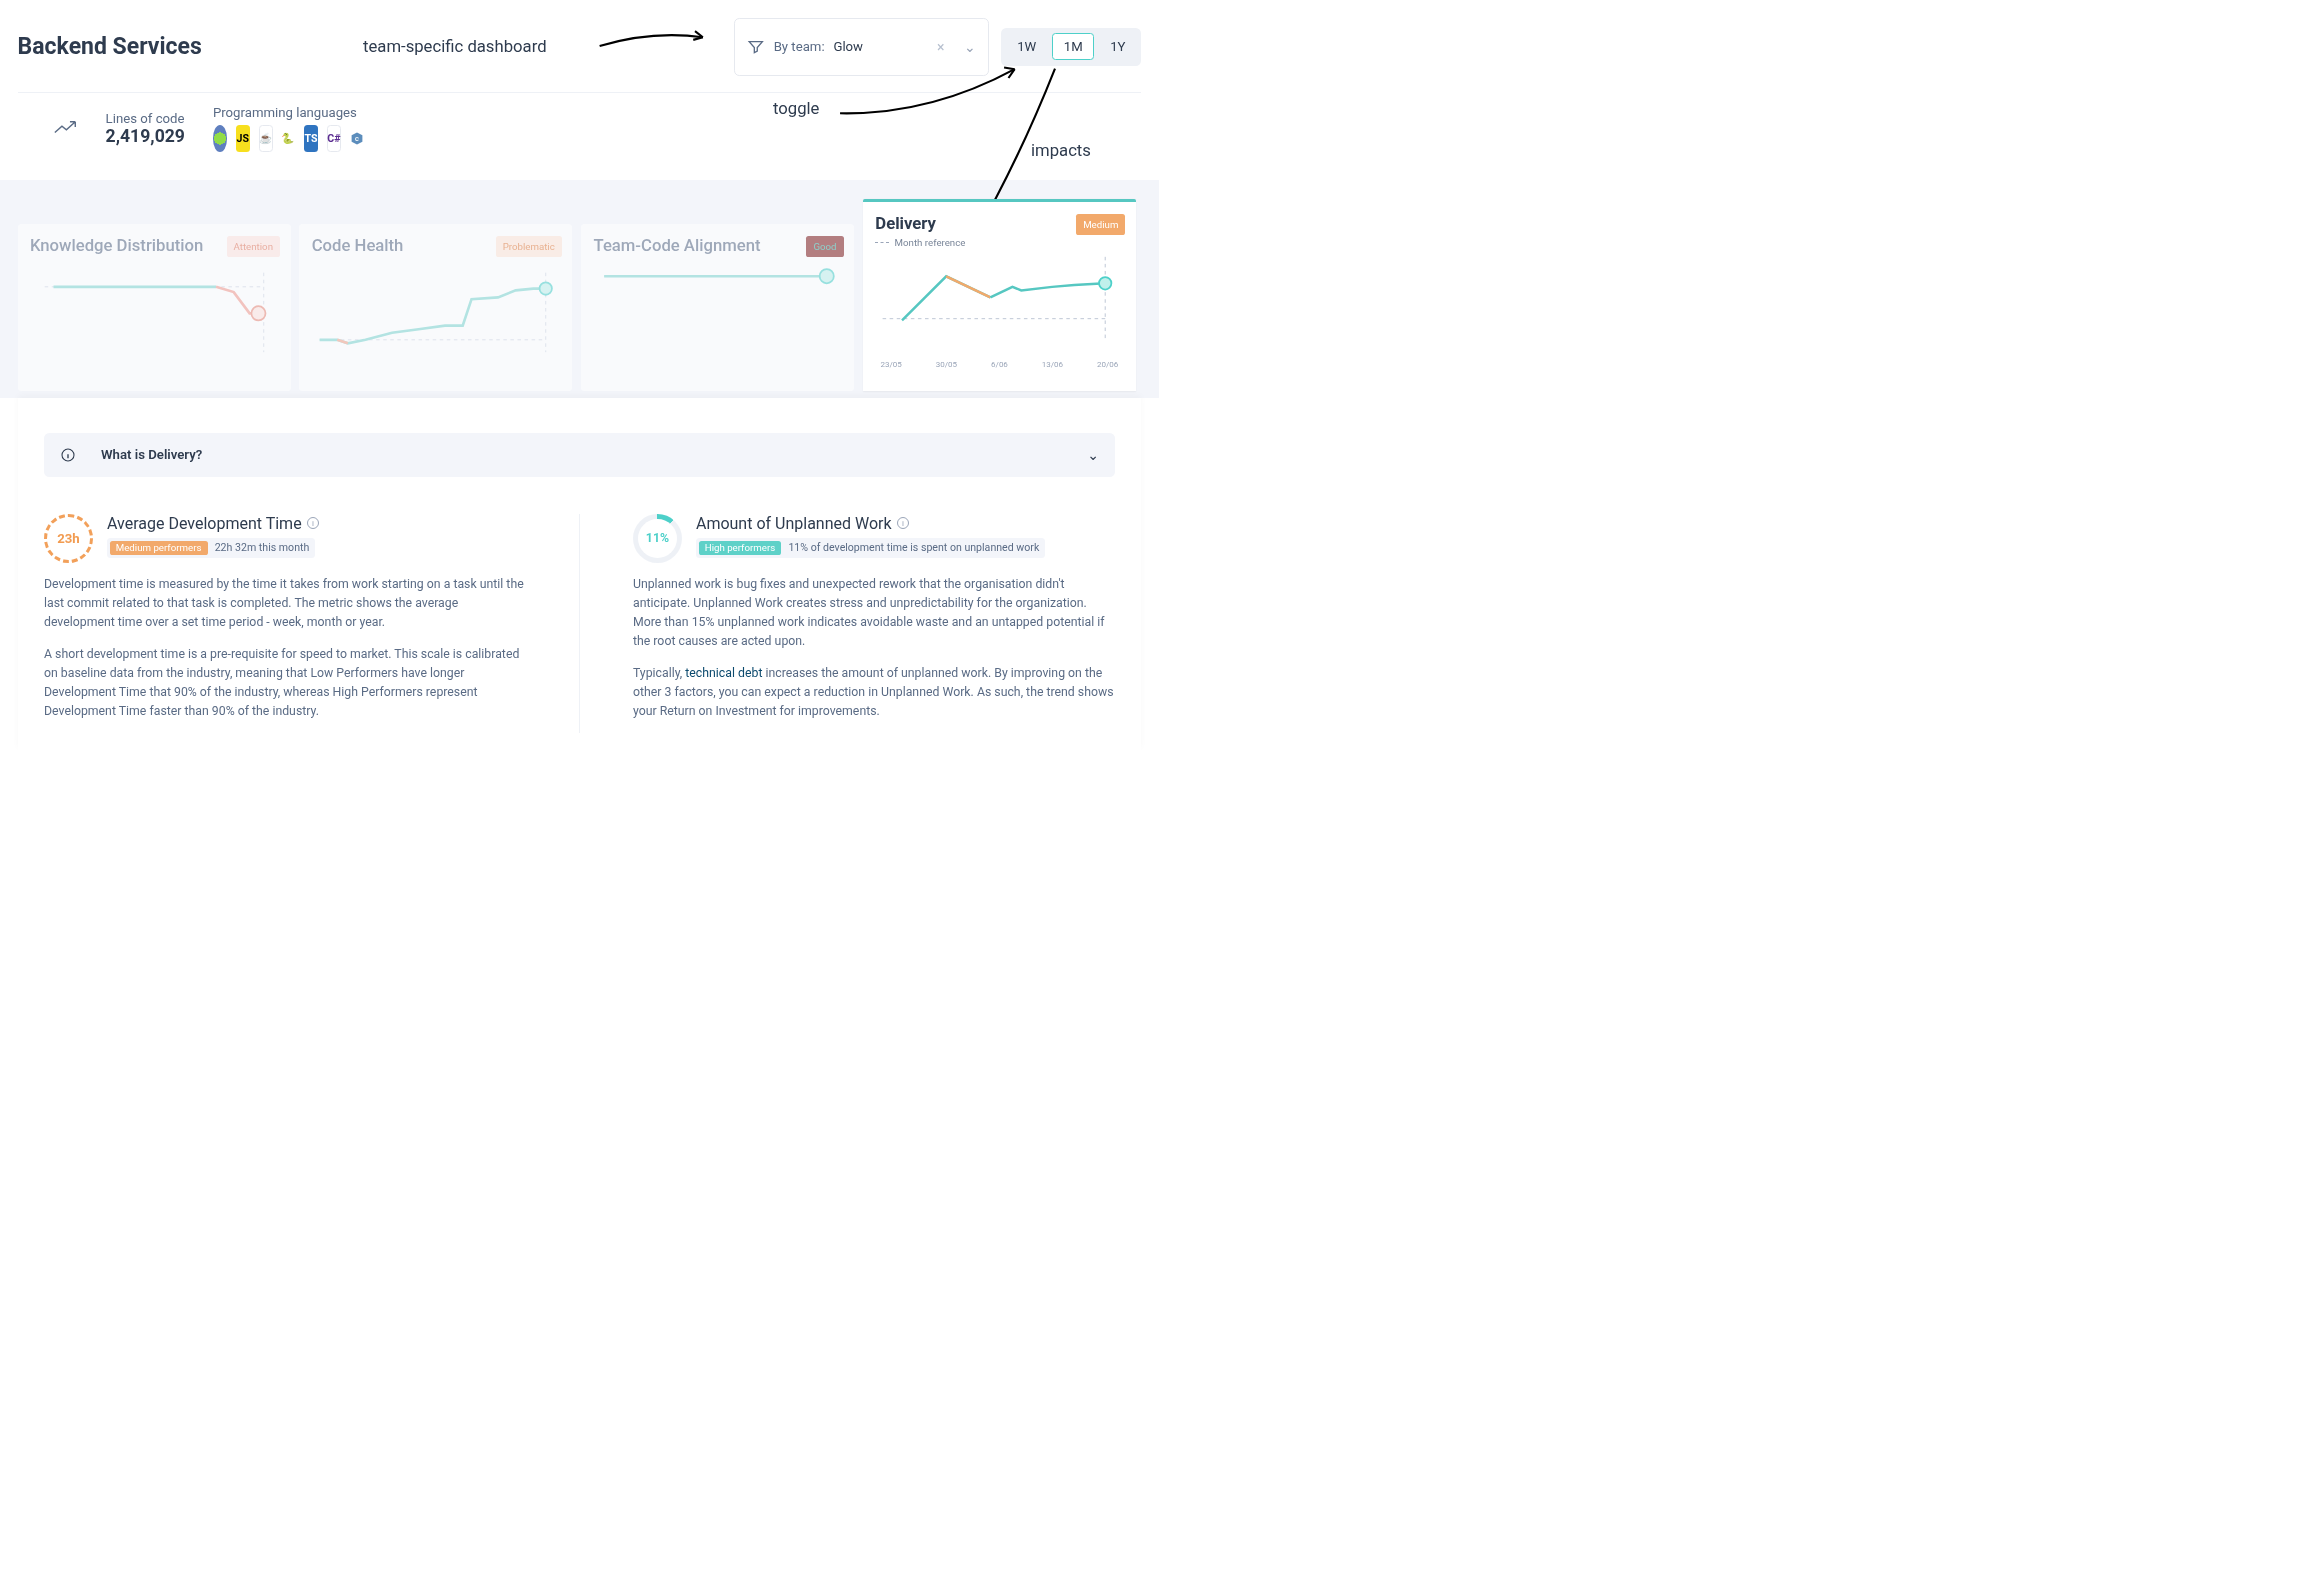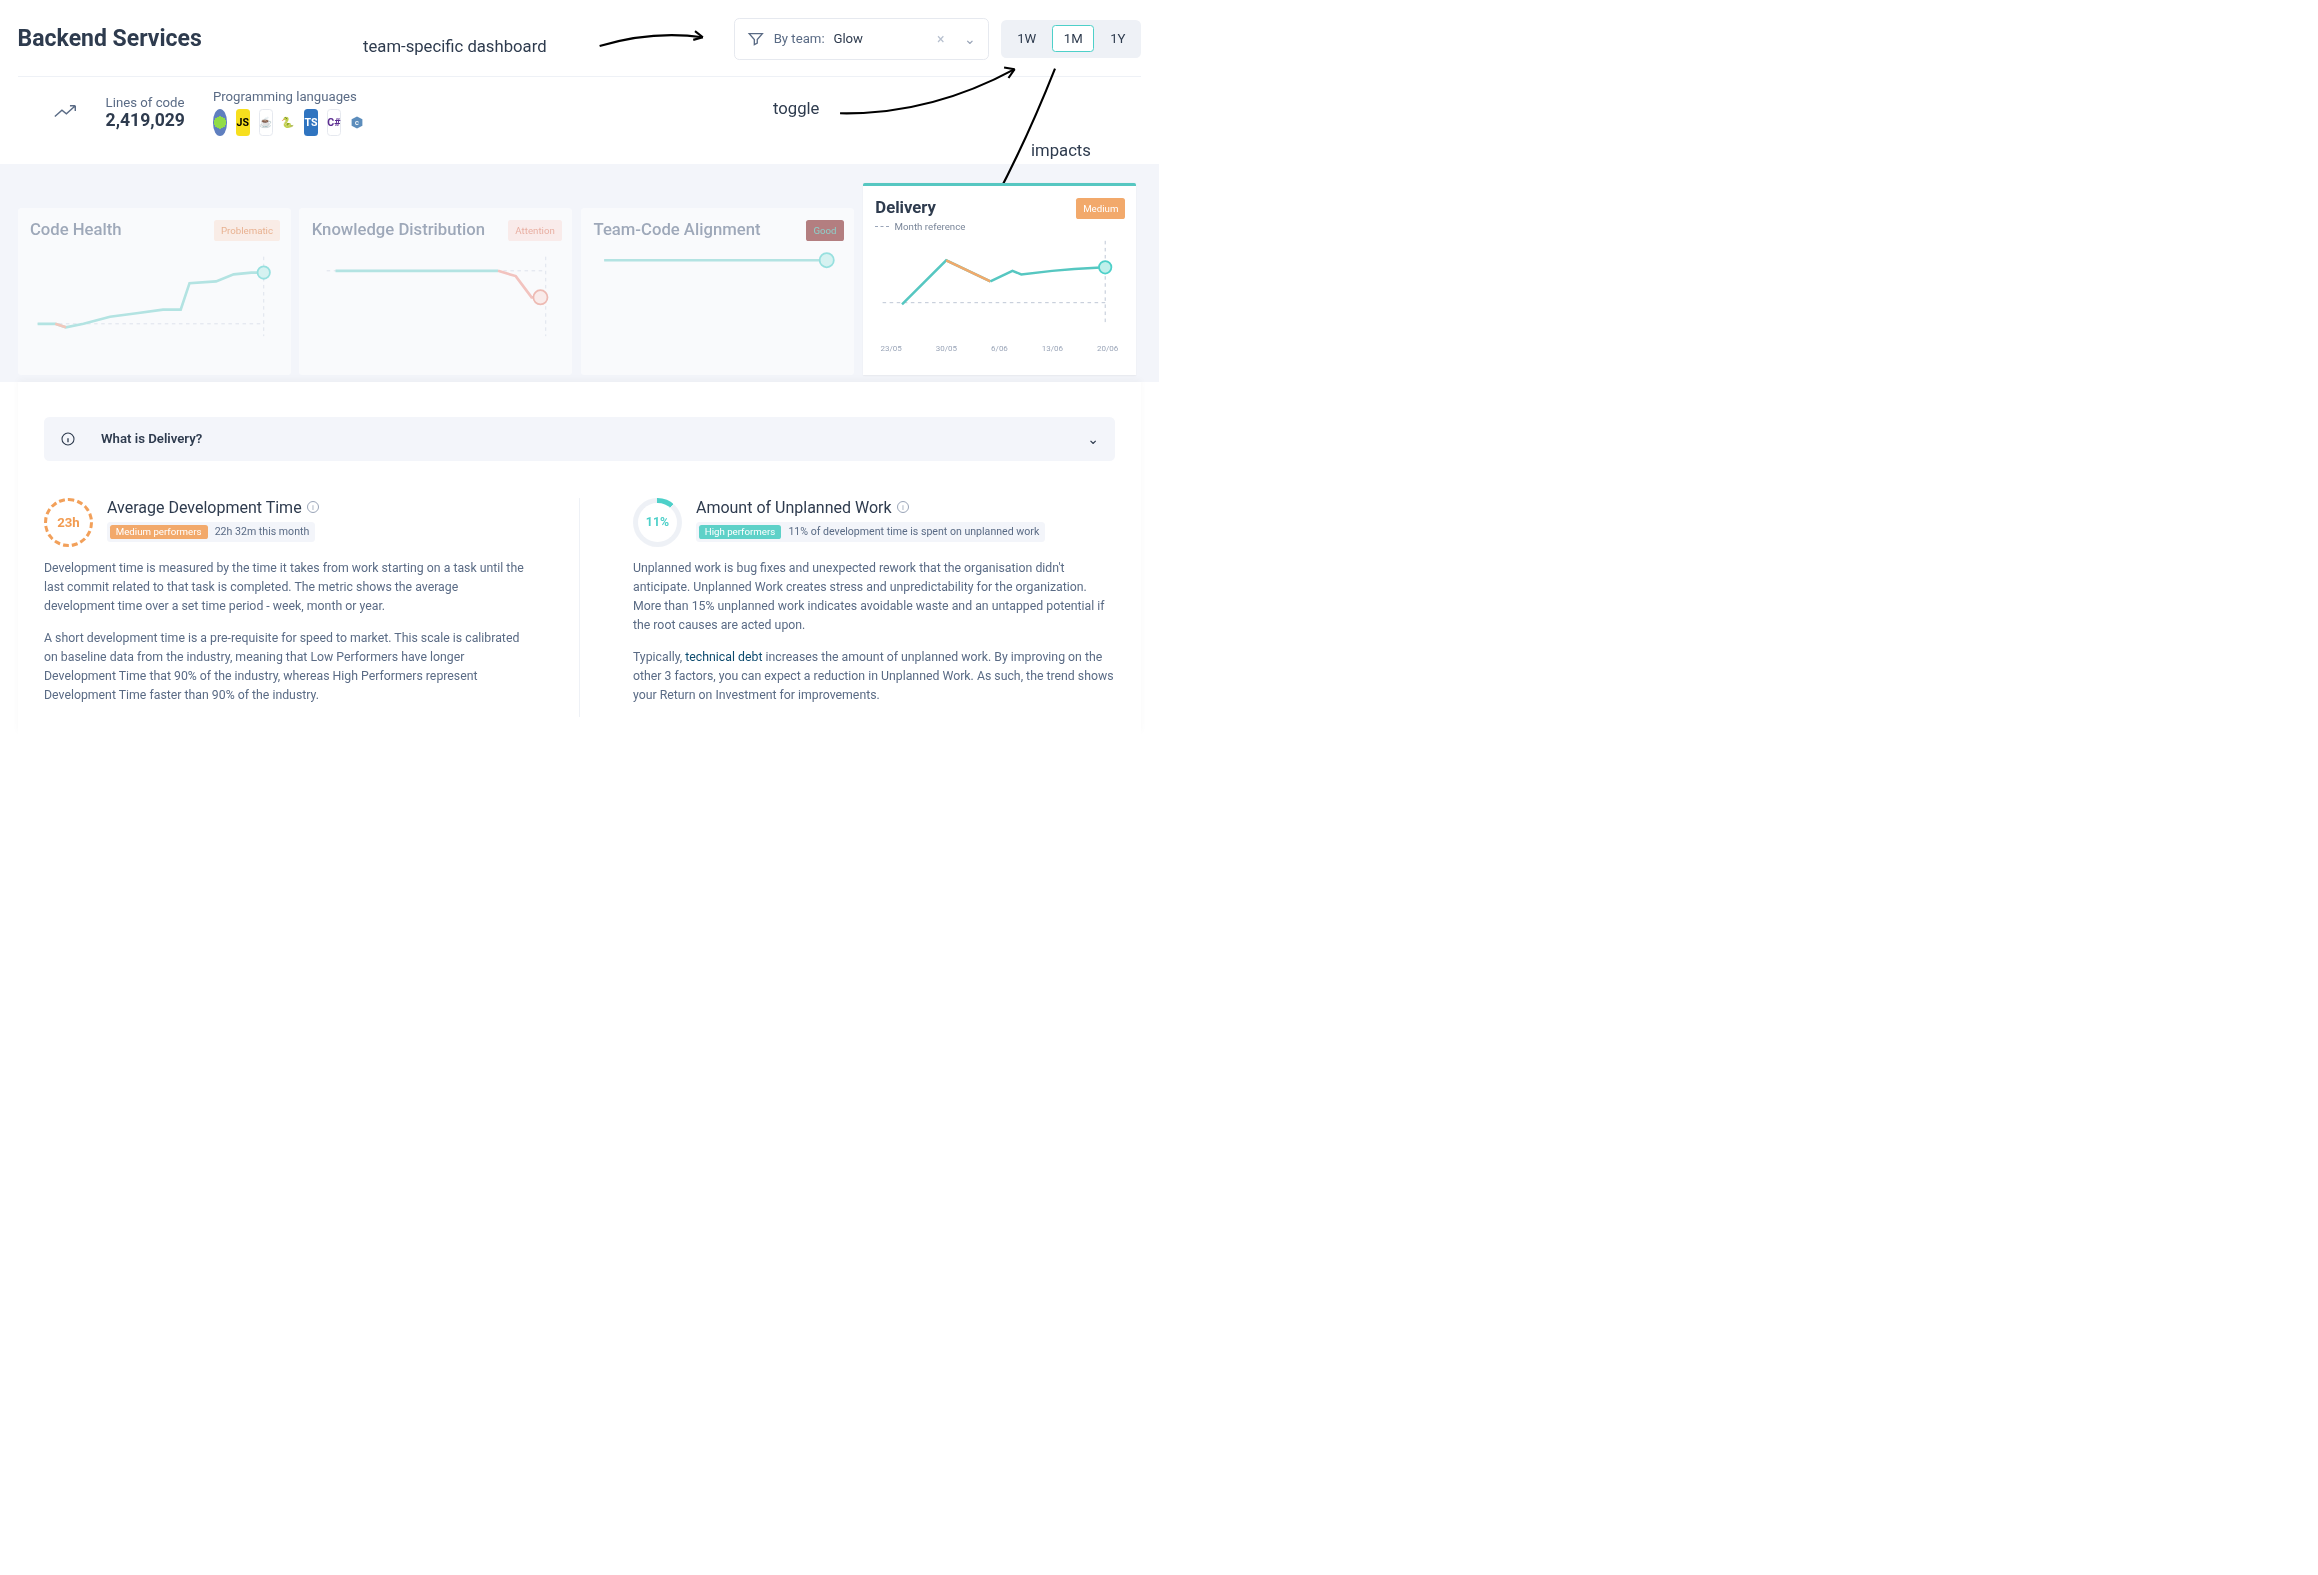--- a/index.html
+++ b/index.html
@@ -1,21 +1,21 @@
 <!DOCTYPE html>
 <html style="font-size:14px"><head>
 <meta charset="utf-8">
 <style>
   * { box-sizing: border-box; margin: 0; padding: 0; font-family: -apple-system, BlinkMacSystemFont, "Segoe UI", Roboto, Helvetica, Arial, sans-serif; }
   body { background: #fff; color: #2e3b4e; width: 1159px; }
   .header { padding: 17.6px 17.6px 10.6px 17.6px; position: relative; }
   .title-row { display:flex; align-items:center; justify-content:space-between; }
   .page-title { font-size: 23px; font-weight: 700; color:#2e3b4e; }
   .filter-time { display:flex; align-items:center; gap:12.3px; }
-  .filter-box { border:0.9px solid #e6e9ef; border-radius:5.3px; padding:8.8px 12.3px; width:255px; height:42px; display:flex; align-items:center; gap:8.8px; }
+  .filter-box { border:0.9px solid #e6e9ef; border-radius:5.3px; padding:8.8px 12.3px; width:255px; height:58px; display:flex; align-items:center; gap:8.8px; }
   .filter-box svg { width:17.6px; height:17.6px; stroke:#5a6b85; fill:none; stroke-width:1.8; }
   .filter-label { font-size:13.2px; color:#5a6b85; }
   .filter-value { font-size:13.2px; color:#2e3b4e; }
   .filter-clear { margin-left:auto; color:#b7c0cf; font-size:14px; cursor:pointer; }
   .filter-chev { margin-left:10.6px;color:#9aa5b8; }
   .time-toggle { background:#eef1f6; border-radius:5.3px; display:flex; align-items:center; padding:5.3px; gap:5.3px; }
   .time-btn { padding:5.3px 10.6px; border:none; background:transparent; font-size:13.2px; color:#2e3b4e; border-radius:3.5px; cursor:pointer; }
   .time-btn.active { background:#fff; border:0.9px solid #4dd0c9; color:#2e3b4e; }
   hr.hr { border:none; border-top:0.9px solid #eef1f6; margin:16px 0 12.3px 0; }
   .stats-row { display:flex; align-items:center; gap:28px; padding:0 17.6px 17.6px 35px; }
@@ -139,39 +139,39 @@
               <text x="13" y="17" text-anchor="middle" fill="#fff" font-size="11" font-weight="700">C</text>
             </svg>
           </div>
       </div>
     </div>
   </div>
 </div>
 
 <div class="cards-strip">
   <div class="mini-card">
+    <div class="mtitle">Knowledge Distribution</div>
+    <span class="badge att">Attention</span>
+    <svg class="mini-svg" viewBox="0 0 280 120">
+      <line x1="16" y1="36" x2="264" y2="36" stroke="#c7cfdd" stroke-dasharray="4 4"></line>
+      <line x1="264" y1="20" x2="264" y2="110" stroke="#c7cfdd" stroke-dasharray="4 4"></line>
+      <path d="M26 36 L210 36" stroke="#7fd6cf" stroke-width="3" fill="none"></path>
+      <path d="M210 36 L230 42 L248 66 L258 66" stroke="#f29b8f" stroke-width="3" fill="none"></path>
+      <circle cx="258" cy="66" r="8" fill="#ffe3dd" stroke="#e98b7a" stroke-width="2"></circle>
+    </svg>
+  </div>
+  <div class="mini-card">
     <div class="mtitle">Code Health</div>
     <span class="badge prob">Problematic</span>
     <svg class="mini-svg" viewBox="0 0 280 120">
       <line x1="8" y1="96" x2="264" y2="96" stroke="#c7cfdd" stroke-dasharray="4 4"></line>
       <line x1="264" y1="20" x2="264" y2="110" stroke="#c7cfdd" stroke-dasharray="4 4"></line>
       <path d="M8 96 L28 96 L40 100 L60 96 L90 88 L120 84 L150 80 L170 80 L180 50 L210 48 L230 40 L250 38 L264 38" stroke="#7fd6cf" stroke-width="3" fill="none"></path>
       <path d="M28 96 L40 100" stroke="#f2a38a" stroke-width="3" fill="none"></path>
       <circle cx="264" cy="38" r="7" fill="#bff0eb" stroke="#4dd0c9" stroke-width="2"></circle>
-    </svg>
-  </div>
-  <div class="mini-card">
-    <div class="mtitle">Knowledge Distribution</div>
-    <span class="badge att">Attention</span>
-    <svg class="mini-svg" viewBox="0 0 280 120">
-      <line x1="16" y1="36" x2="264" y2="36" stroke="#c7cfdd" stroke-dasharray="4 4"></line>
-      <line x1="264" y1="20" x2="264" y2="110" stroke="#c7cfdd" stroke-dasharray="4 4"></line>
-      <path d="M26 36 L210 36" stroke="#7fd6cf" stroke-width="3" fill="none"></path>
-      <path d="M210 36 L230 42 L248 66 L258 66" stroke="#f29b8f" stroke-width="3" fill="none"></path>
-      <circle cx="258" cy="66" r="8" fill="#ffe3dd" stroke="#e98b7a" stroke-width="2"></circle>
     </svg>
   </div>
   <div class="mini-card">
     <div class="mtitle">Team-Code Alignment</div>
     <span class="badge good">Good</span>
     <svg class="mini-svg" viewBox="0 0 280 120">
       <line x1="12" y1="24" x2="264" y2="24" stroke="#c7cfdd" stroke-dasharray="4 4"></line>
       <path d="M12 24 L264 24" stroke="#7fd6cf" stroke-width="3" fill="none"></path>
       <circle cx="264" cy="24" r="8" fill="#bff0eb" stroke="#4dd0c9" stroke-width="2"></circle>
     </svg>

